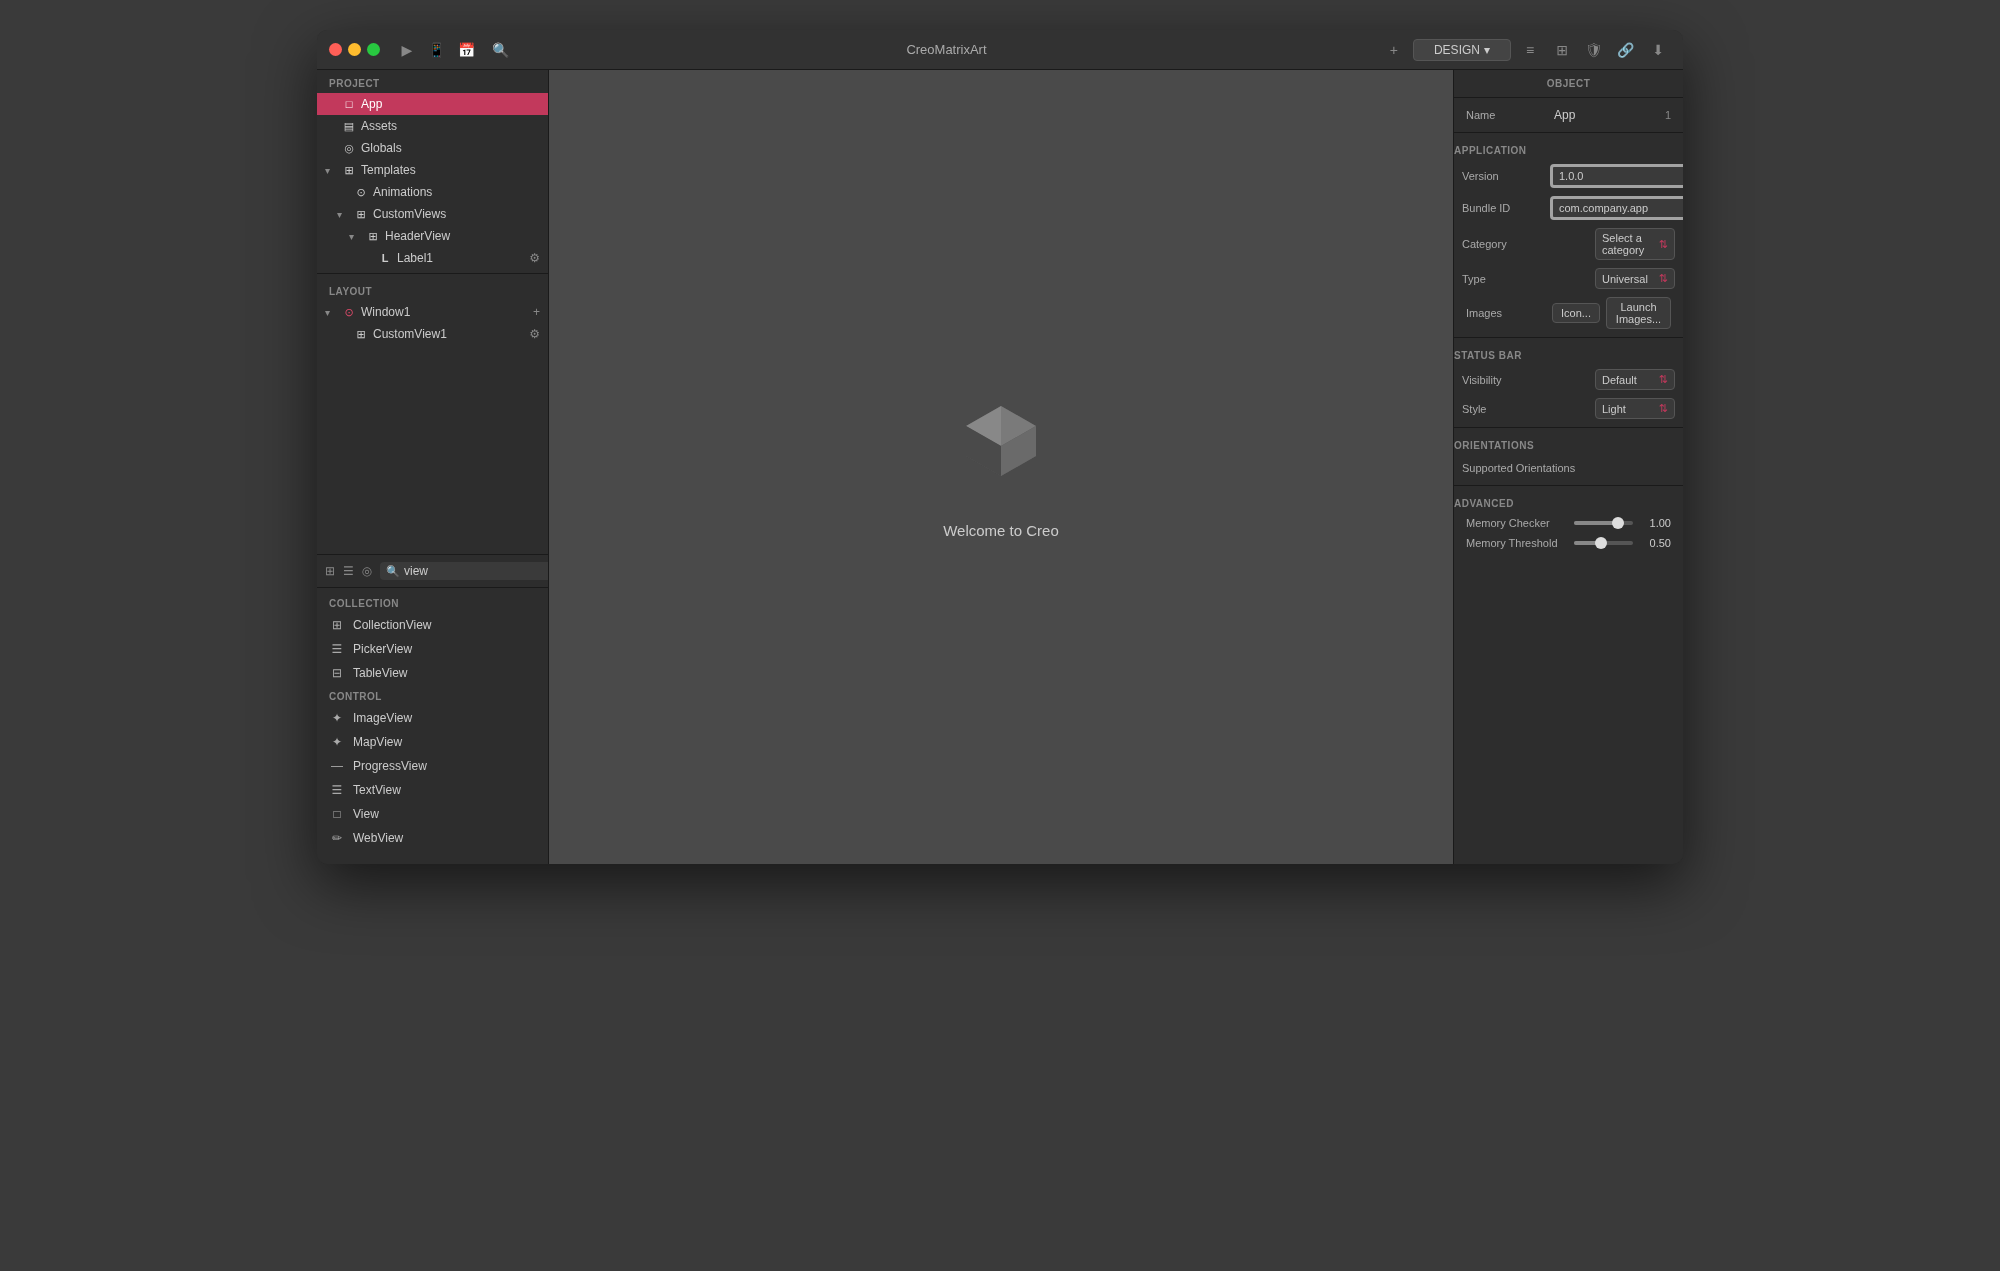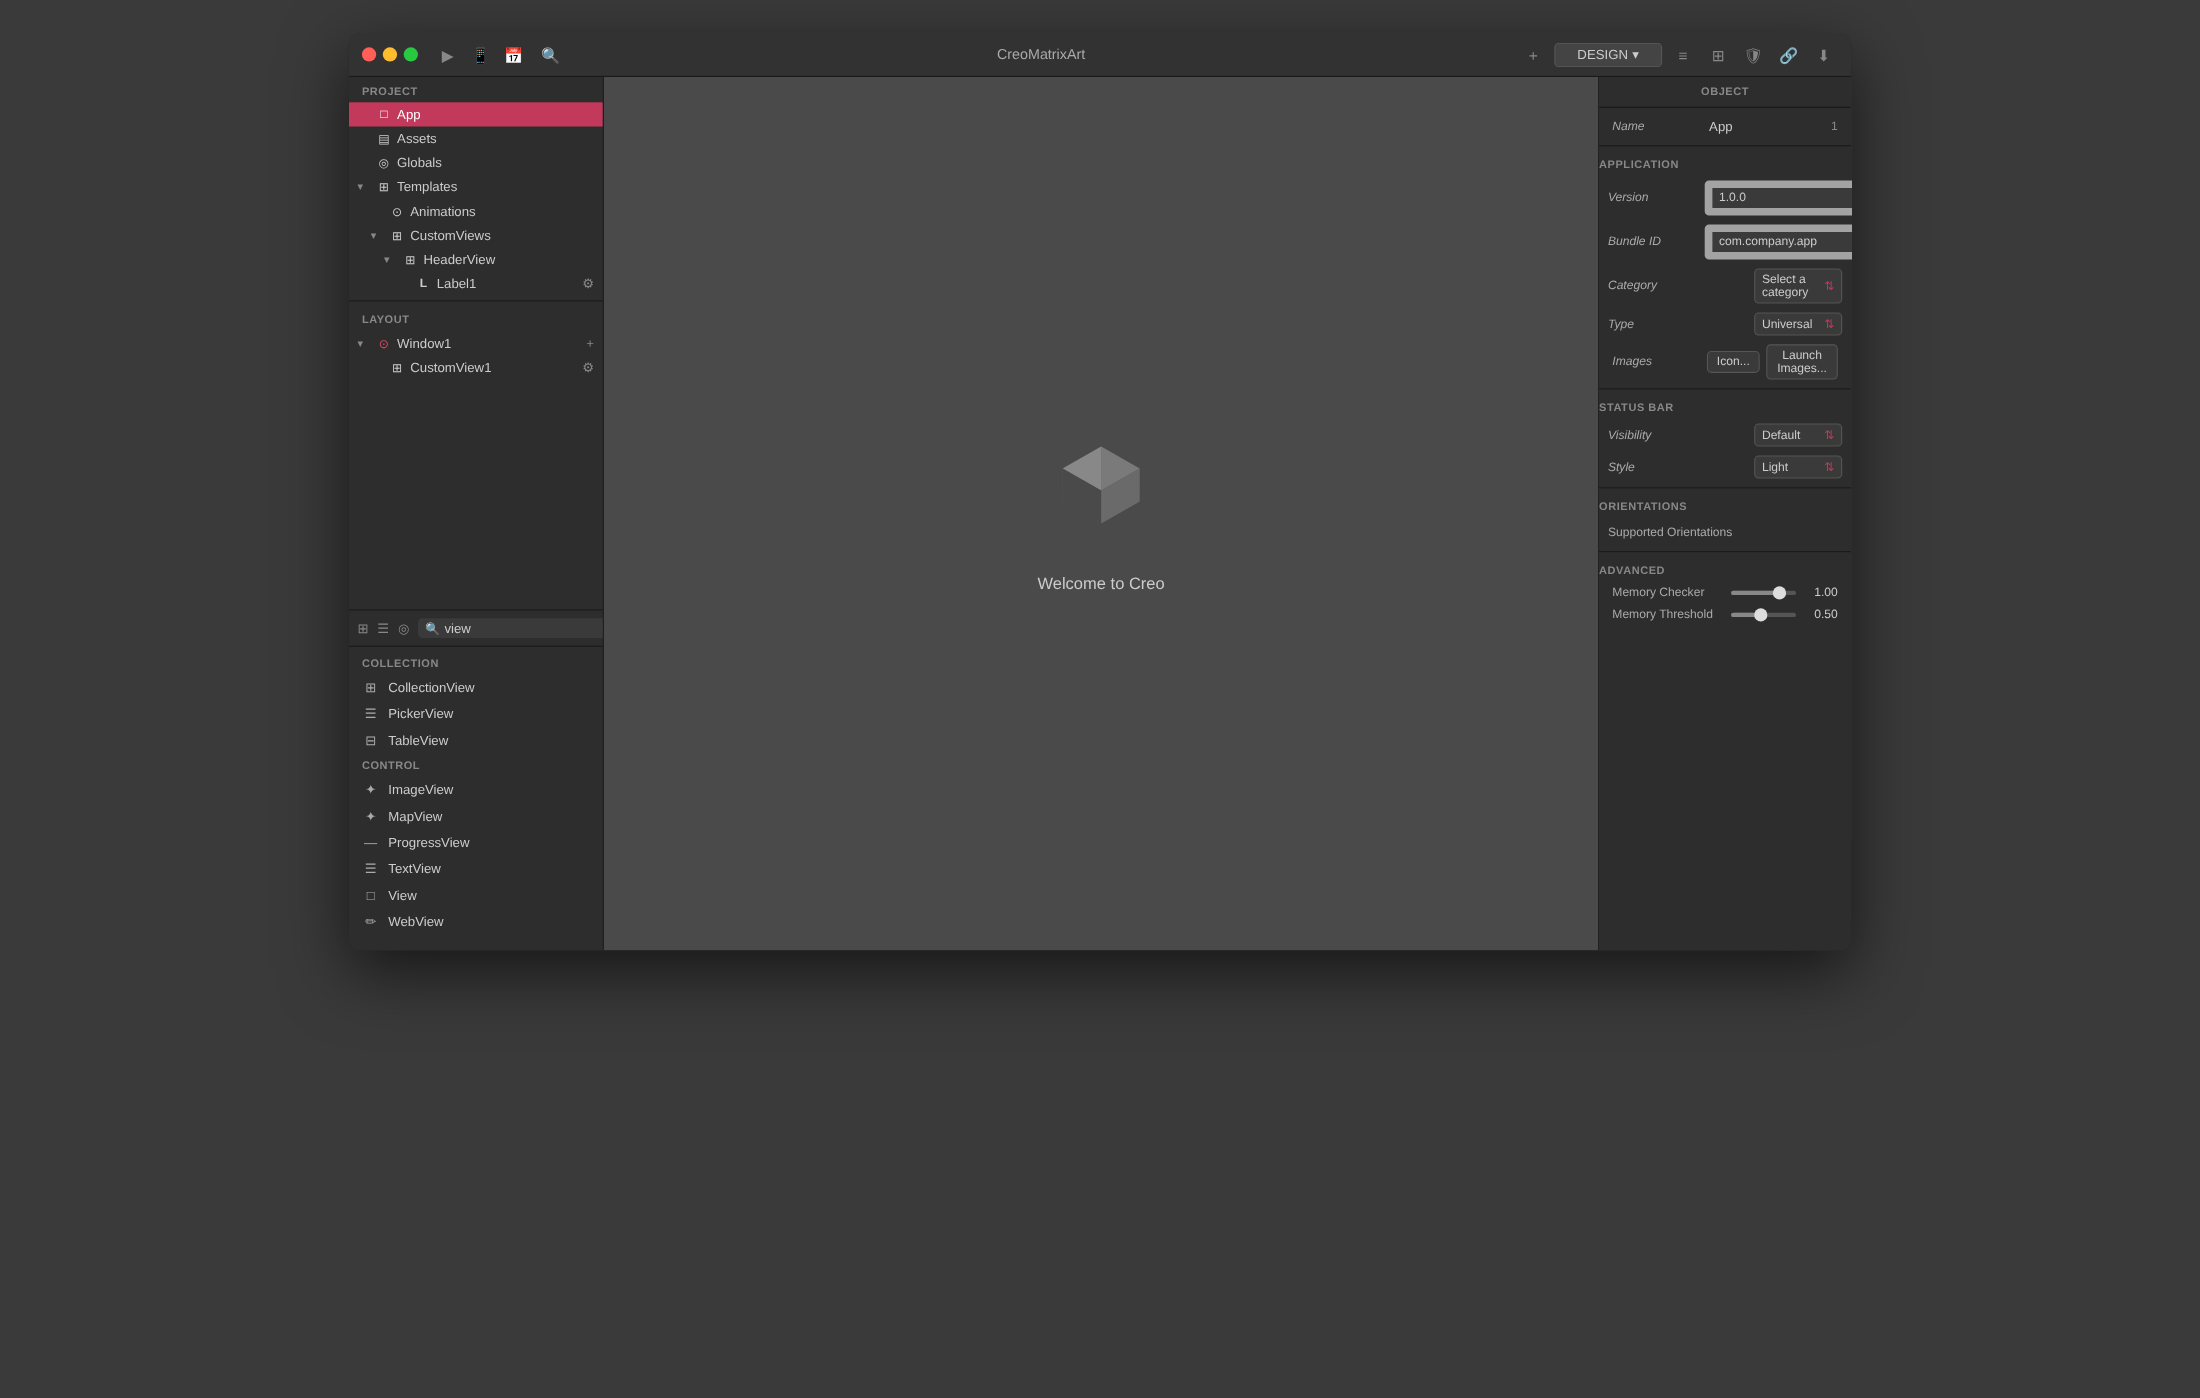--- a/index.html
+++ b/index.html
@@ -246,26 +246,25 @@
       display: flex;
       align-items: center;
       padding: 4px 8px;
       gap: 8px;
       min-height: 26px;
     }
     .panel-label {
       color: #aaa;
       font-size: 11px;
       min-width: 80px;
-      font-style: italic;
     }
     .panel-input {
       flex: 1;
       background: #3a3a3a;
-      border: 7px solid #a3a3a3;
+      border: 3px solid #a3a3a3;
       border-radius: 4px;
       padding: 3px 6px;
       color: #ccc;
       font-size: 11px;
       outline: none;
     }
     .panel-select {
       flex: 1;
       background: #3a3a3a;
       border: 1px solid #555;

